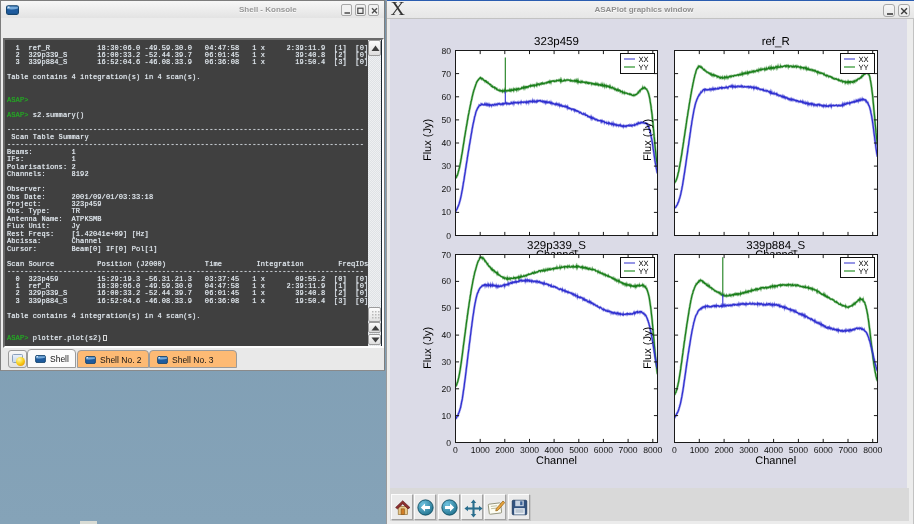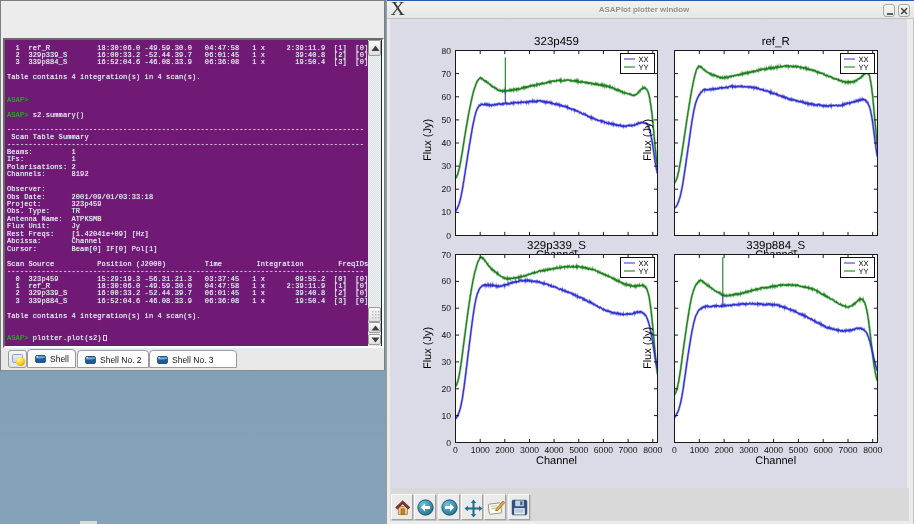--- a/index.html
+++ b/index.html
@@ -29,55 +29,55 @@
 #ktitle .t { position:absolute; left:238px; top:3.5px; font-size:8px; font-weight:bold; color:#979797; text-shadow:0 1px 0 #fbfbfb; }
 #ktitle .ic { position:absolute; left:5px; top:4px; }
 #ktitle .ic svg, .tab .ti svg { display:block; }
 .kbtn { position:absolute; top:3px; width:11px; height:12px; border:1px solid #a8a8a8; border-radius:2px;
   background:#f1f1f1; }
 #kmenu { position:absolute; left:0; top:17px; width:383px; height:19px; background:#f1f1f1;
   border-bottom:1px solid #dcdcdc; font-size:8px; color:#1a1a1a; }
 #kmenu span { position:absolute; top:6px; }
 #kframe { position:absolute; left:2px; top:37px; width:381px; height:310px; background:#18242e;
   border:2px solid; border-color:#6a6a6a #fdfdfd #fdfdfd #6a6a6a; }
-#kterm { position:absolute; left:0; top:0; width:363.5px; height:306px; background:#701a75; overflow:hidden; }
+#kterm { position:absolute; left:0; top:0; width:363.5px; height:306px; background:#404040; overflow:hidden; }
 #kterm pre { position:absolute; left:2px; top:4.5px; font-family:"Liberation Mono",monospace;
   font-size:7px; line-height:7.46px; letter-spacing:0.1px; color:#dce3e9; text-shadow:0 0 0.7px currentColor; }
 #kterm .gp { color:#25a325; }
 #kterm .cur { display:inline-block; width:4px; height:6px; border:1px solid #d8d8d8; vertical-align:-1px; margin-left:1px; }
 #kscroll { position:absolute; right:1px; top:0; width:13px; height:306px; background:#e8eaec;
   background-image:repeating-conic-gradient(#dfe2e5 0% 25%, #eef0f2 0% 50%); background-size:2px 2px; }
 .sbtn { position:absolute; left:0; width:13px; height:15px; background:linear-gradient(180deg,#fbfbfb,#dedede);
   border:1px solid #9c9c9c; border-radius:2px; }
 .sbtn svg { position:absolute; left:2px; top:3.5px; }
 #sthumb { position:absolute; left:0; top:267px; width:13px; height:15px; background:linear-gradient(180deg,#fcfcfc,#e2e2e2);
   border:1px solid #9c9c9c; border-radius:2px; }
 #ktabs { position:absolute; left:0; top:347px; width:383px; height:22px; background:#e9e9e9; }
-.tab { position:absolute; top:2px; height:18px; background:#ffffff; border:1px solid #9b9b9b;
+.tab { position:absolute; top:2px; height:18px; background:#fdba74; border:1px solid #9b9b9b;
   border-radius:4px 4px 0 0; font-size:8.5px; color:#151515; }
 .tab.active { background:#fbfbfb; top:1px; height:19px; }
 .tab .ti { position:absolute; left:7px; top:5px; }
 .tab .tx { position:absolute; left:22px; top:4px; white-space:nowrap; }
 #ntab { position:absolute; left:7px; top:2px; width:19px; height:18px; border:1px solid #9b9b9b; border-radius:3px;
   background:linear-gradient(180deg,#f7f7f7,#e2e2e2); }
 #ntab i { position:absolute; left:7px; top:6px; width:9px; height:9px; border-radius:50%;
   background:radial-gradient(circle at 35% 28%, #fff8b0, #f7cf1a 50%, #e8940a 85%, #c97b05); display:block; z-index:2; }
 #ntab b { position:absolute; left:2.5px; top:2.5px; width:11px; height:9px; border-radius:1.5px;
   background:linear-gradient(180deg,#e8f0fa,#c8d8ec); border:1px solid #8aa0bc; display:block; }
 #blob { position:absolute; left:80px; top:521px; width:17px; height:3px; background:#d8dbd4; }
 </style></head>
 <body>
 <div id="page">
 <div id="desk"></div>
 <div id="blob"></div>
 <div id="pwin">
   <div class="blue"></div>
   <div id="ptitle">
     <span class="xg">X</span>
-    <span class="t">ASAPlot plotter window</span>
+    <span class="t">ASAPlot graphics window</span>
     <div class="wbtn" style="left:496px">
           <svg width="9" height="9">
             <line x1="1" y1="7" x2="7" y2="7" stroke="#3d3d3d" stroke-width="1.6"></line>
           </svg>
         </div>
     <div class="wbtn" style="left:510.5px">
           <svg width="9" height="9">
             <path d="M1.2 1.2 L7 7 M7 1.2 L1.2 7" stroke="#3d3d3d" stroke-width="1.4" fill="none"></path>
           </svg>
         </div>
@@ -263,20 +263,45 @@
       <text x="848.0" y="452.5" text-anchor="middle" style="font-family:'Liberation Sans',sans-serif;font-size:8.6px" fill="#111">7000</text>
       <text x="872.7" y="452.5" text-anchor="middle" style="font-family:'Liberation Sans',sans-serif;font-size:8.6px" fill="#111">8000</text>
       <text x="775.7" y="464.2" text-anchor="middle" style="font-family:'Liberation Sans',sans-serif;font-size:11px" fill="#000">Channel</text>
       <rect x="840.5" y="257.5" width="34" height="20" fill="#fff" stroke="#111" stroke-width="1"></rect>
       <line x1="844.0" y1="263.0" x2="855.0" y2="263.0" stroke="#7b7be0" stroke-width="1.6"></line>
       <line x1="844.0" y1="271.0" x2="855.0" y2="271.0" stroke="#5fae5f" stroke-width="1.6"></line>
       <text x="858.5" y="266.0" style="font-family:'Liberation Sans',sans-serif;font-size:7.6px" fill="#000">XX</text>
       <text x="858.5" y="274.0" style="font-family:'Liberation Sans',sans-serif;font-size:7.6px" fill="#000">YY</text>
     </svg>
 <div id="kwin">
+  <div id="ktitle">
+    <span class="ic">
+          <svg width="13" height="10" viewBox="0 0 12 9">
+            <rect x="0.5" y="0.5" width="11" height="8" rx="1.6" fill="#1e5b9e" stroke="#16456e"></rect>
+            <path d="M1 1.4 Q6 1.2 11 1.4 L11 3.2 Q6 4.6 1 3.6 Z" fill="#7fb2e0" opacity="0.9"></path>
+            <rect x="1.6" y="1.3" width="1.6" height="1.2" fill="#eef5fc"></rect>
+          </svg>
+        </span>
+    <span class="t">Shell - Konsole</span>
+    <div class="kbtn" style="left:340px">
+          <svg width="9" height="10" style="position:absolute;left:0.5px;top:0.5px">
+            <line x1="1.5" y1="7" x2="7" y2="7" stroke="#4a4a4a" stroke-width="1.5"></line>
+          </svg>
+        </div>
+    <div class="kbtn" style="left:353.5px">
+          <svg width="9" height="10" style="position:absolute;left:0.5px;top:0.5px">
+            <rect x="1.8" y="2.2" width="5.2" height="5.2" fill="none" stroke="#4a4a4a" stroke-width="1.2"></rect>
+          </svg>
+        </div>
+    <div class="kbtn" style="left:367px">
+          <svg width="9" height="10" style="position:absolute;left:0.5px;top:0.5px">
+            <path d="M2 2.2 L7 7.2 M7 2.2 L2 7.2" stroke="#4a4a4a" stroke-width="1.3" fill="none"></path>
+          </svg>
+        </div>
+  </div>
   <div id="kframe">
     <div id="kterm">
           <pre>  1  ref_R           18:30:06.0 -49.59.30.0   04:47:58   1 x     2:39:11.9  [1]  [0]
   2  329p339_S       16:00:33.2 -52.44.39.7   06:01:45   1 x       39:40.8  [2]  [0]
   3  339p884_S       16:52:04.6 -46.08.33.9   06:36:08   1 x       19:50.4  [3]  [0]
 
 Table contains 4 integration(s) in 4 scan(s).
 
 
 <span class="gp">ASAP&gt;</span>

